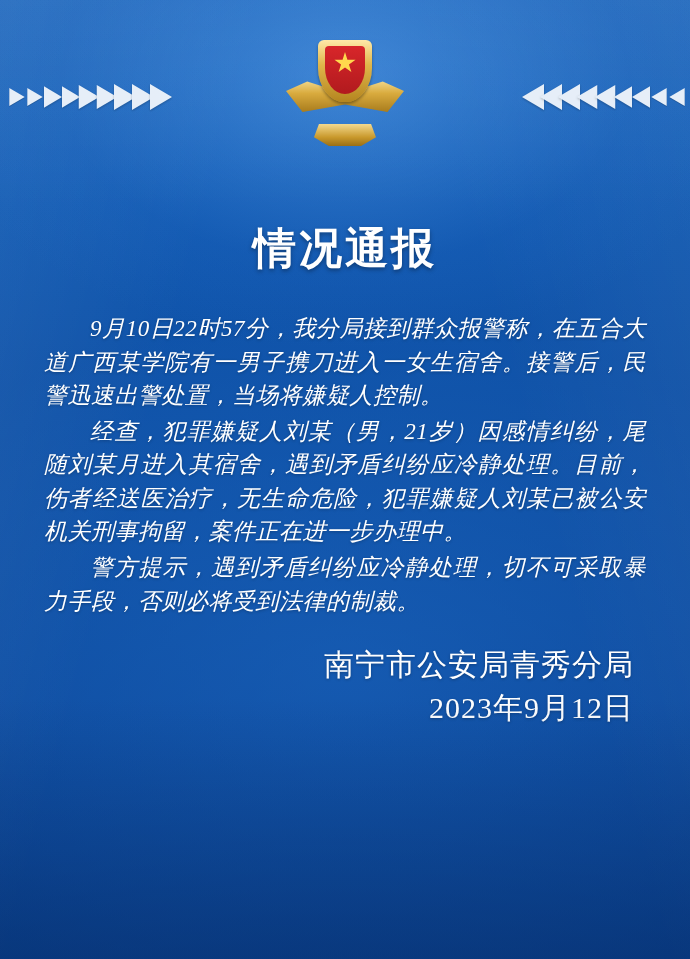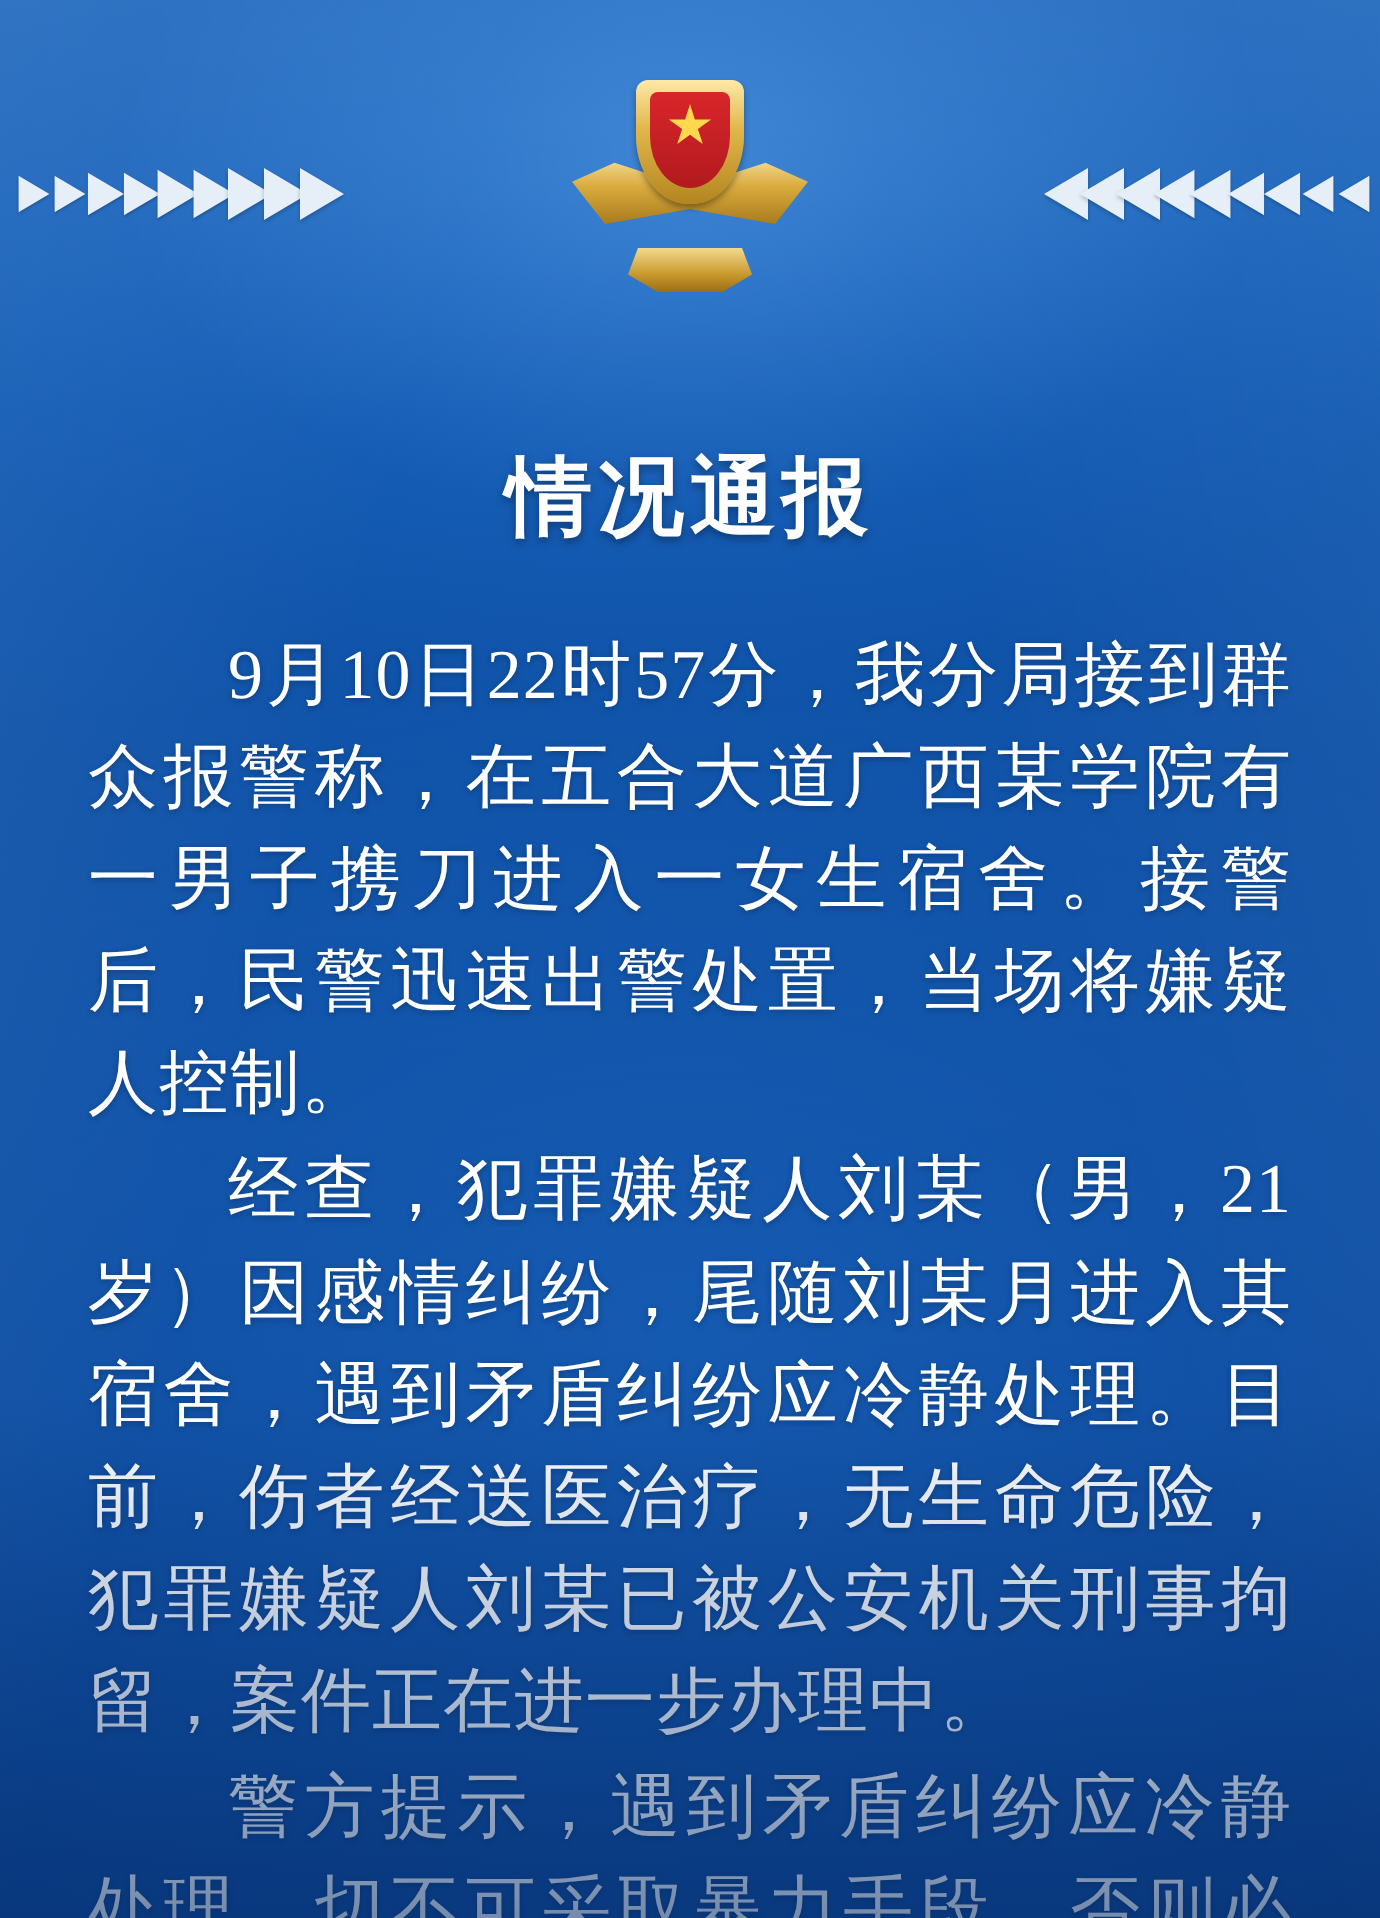--- a/index.html
+++ b/index.html
@@ -134,28 +134,29 @@
   .doc-title {
     text-align: center;
     font-size: 43px;
     letter-spacing: 3px;
     font-weight: 700;
     margin: 18px 0 34px 0;
     text-shadow: 0 2px 4px rgba(0,0,0,0.35);
     font-family: "Liberation Serif", serif;
   }
   .para {
-    font-size: 35px;
+    font-size: 23px;
     line-height: 1.46;
     text-indent: 2em;
     margin: 0 0 2px 0;
     letter-spacing: 0.5px;
     text-shadow: 0 1px 3px rgba(0,0,0,0.28);
     text-align: justify;
     text-justify: inter-character;
+    font-style: italic;
   }
   .signature {
     margin-top: 26px;
     text-align: right;
     padding-right: 12px;
   }
   .sig-line {
     font-size: 30px;
     line-height: 1.42;
     letter-spacing: 1px;

